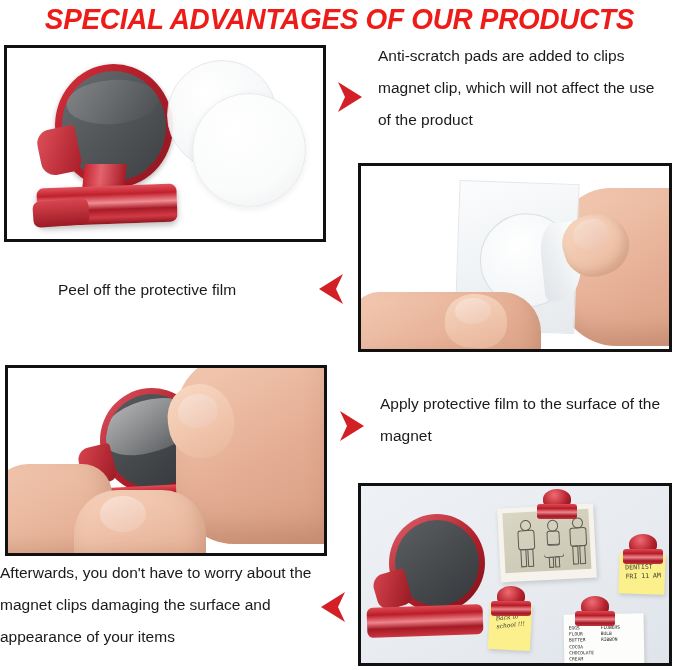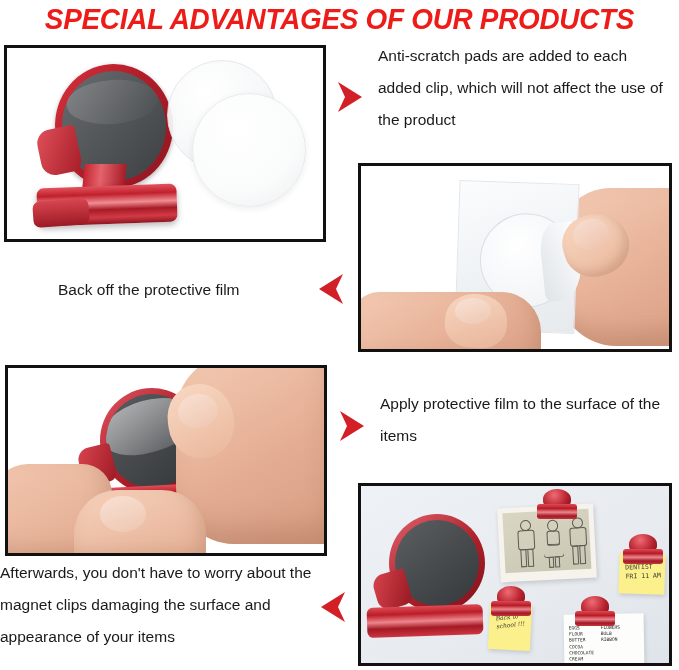--- a/index.html
+++ b/index.html
@@ -269,21 +269,21 @@
       <div class="pad pad-b"></div>
     </div>
   </div>
 
   <div class="arrow a1">
     <svg viewBox="0 0 38 38">
         <path d="M6 4 L30 19 L6 34 L13 19 Z" fill="#D32027"></path>
       </svg>
   </div>
 
-  <div class="txt t1">Anti-scratch pads are added to each added clip, which will not affect the use of the product</div>
+  <div class="txt t1">Anti-scratch pads are added to clips magnet clip, which will not affect the use of the product</div>
 
   <div class="panel p2">
     <div class="ph2">
       <div class="hand h-right"></div>
       <div class="sheet">
         <div class="circ"></div>
         <div class="peel"></div>
       </div>
       <div class="thumb-r"></div>
       <div class="nail-r"></div>
@@ -292,21 +292,21 @@
       <div class="nail-l"></div>
     </div>
   </div>
 
   <div class="arrow a2">
     <svg viewBox="0 0 38 38">
         <path d="M32 4 L8 19 L32 34 L25 19 Z" fill="#D32027"></path>
       </svg>
   </div>
 
-  <div class="txt t2">Back off the protective film</div>
+  <div class="txt t2">Peel off the protective film</div>
 
   <div class="panel p3">
     <div class="ph3">
       <div class="m3-ring"></div>
       <div class="m3-face">
         <div class="m3-film"></div>
       </div>
       <div class="m3-arm"></div>
       <div class="m3-bar"></div>
       <div class="h3-right"></div>
@@ -317,21 +317,21 @@
       <div class="h3-bnail"></div>
     </div>
   </div>
 
   <div class="arrow a3">
     <svg viewBox="0 0 38 38">
         <path d="M6 4 L30 19 L6 34 L13 19 Z" fill="#D32027"></path>
       </svg>
   </div>
 
-  <div class="txt t3">Apply protective film to the surface of the items</div>
+  <div class="txt t3">Apply protective film to the surface of the magnet</div>
 
   <div class="panel p4">
     <div class="ph4">
 
       <div class="m4 m4-big" style="left:28px;top:28px;width:96px;height:125px;">
         <div class="ring"></div>
         <div class="face"></div>
         <div class="arm"></div>
         <div class="bar"></div>
       </div>

